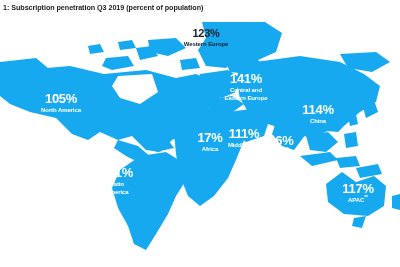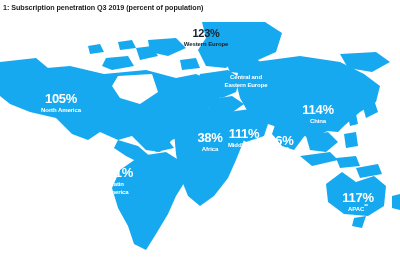--- a/index.html
+++ b/index.html
@@ -82,21 +82,21 @@
 
   
   #label-north-america { left: 18px;  top: 92px;  width: 86px; }
   #label-western-europe{ left: 165px; top: 28px;  width: 82px; }
   #label-central-east  { left: 205px; top: 72px;  width: 82px; }
   #label-africa        { left: 182px; top: 131px; width: 56px; }
   #label-latin-america { left: 82px;  top: 166px; width: 70px; }
   #label-middle-east   { left: 213px; top: 127px; width: 62px; }
   #label-india         { left: 256px; top: 118px; width: 50px; }
   #label-china         { left: 290px; top: 103px; width: 56px; }
-  #label-apac          { left: 330px; top: 191px; width: 56px; }
+  #label-apac          { left: 330px; top: 182px; width: 56px; }
 
   #label-central-east .region-name { line-height: 7.5px; }
   #label-latin-america .region-name { line-height: 7.5px; }
 </style>
 </head>
 <body style="background: rgb(255, 255, 255);">
 
 <div id="figure">
 
   <div id="chart-title" style="color: rgb(27, 27, 27);">1: Subscription penetration Q3 2019 (percent of population)</div>
@@ -157,25 +157,26 @@
       <span class="region-value" style="color: rgb(255, 255, 255);">105%</span>
       <span class="region-name" style="color: rgb(255, 255, 255);">North America</span>
     </div>
 
     <div class="region-label label-dark" id="label-western-europe">
       <span class="region-value" style="color: rgb(21, 32, 43);">123%</span>
       <span class="region-name" style="color: rgb(21, 32, 43);">Western Europe</span>
     </div>
 
     <div class="region-label label-light" id="label-central-east">
+      <span class="region-value" style="color: rgb(255, 255, 255);">141%</span>
       <span class="region-name" style="color: rgb(255, 255, 255);"><span>Central and</span><br><span>Eastern Europe</span></span>
     </div>
 
     <div class="region-label label-light" id="label-africa">
-      <span class="region-value" style="color: rgb(255, 255, 255);">38%</span>
+      <span class="region-value" style="color: rgb(255, 255, 255);">17%</span>
       <span class="region-name" style="color: rgb(255, 255, 255);">Africa</span>
     </div>
 
     <div class="region-label label-light" id="label-latin-america">
       <span class="region-value" style="color: rgb(255, 255, 255);">101%</span>
       <span class="region-name" style="color: rgb(255, 255, 255);"><span>Latin</span><br><span>America</span></span>
     </div>
 
     <div class="region-label label-light" id="label-middle-east">
       <span class="region-value" style="color: rgb(255, 255, 255);">111%</span>

